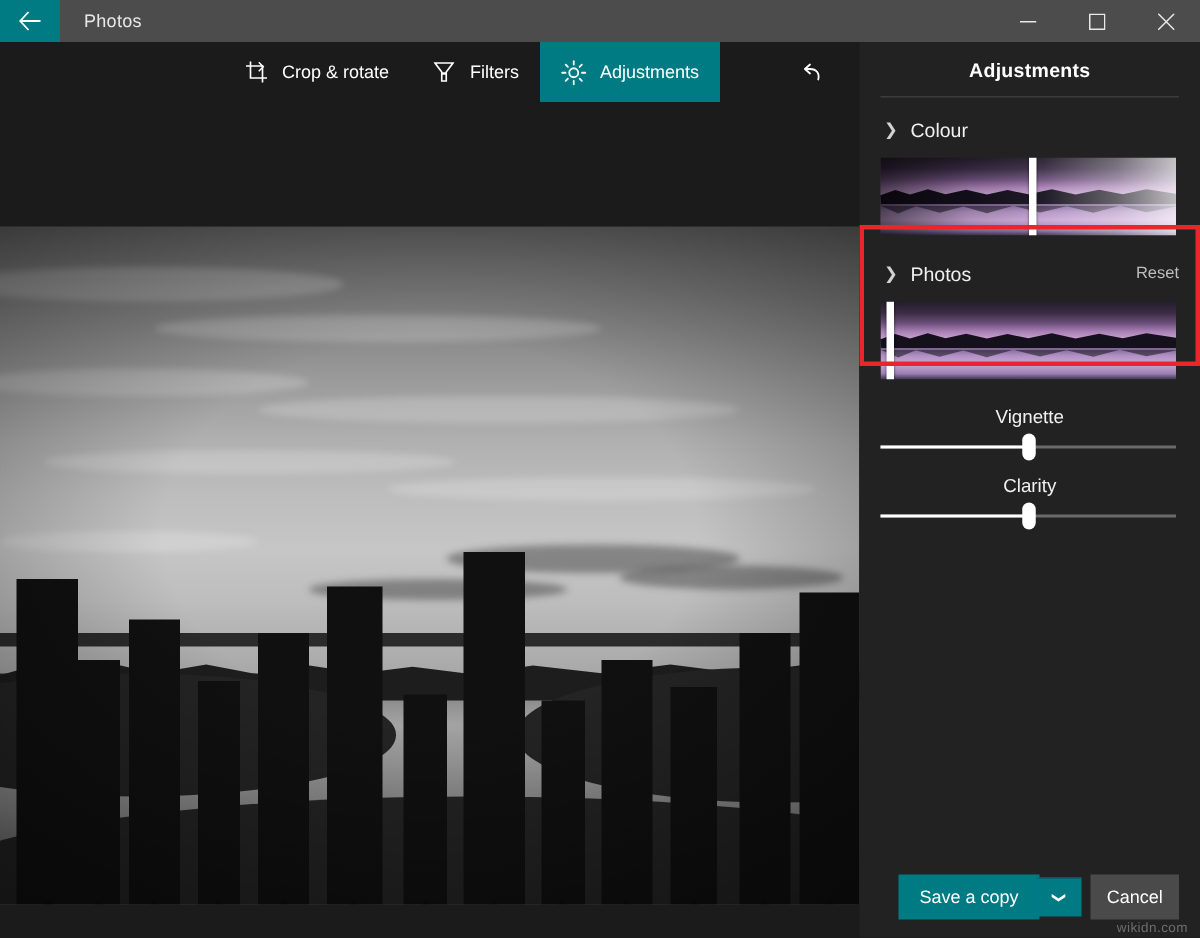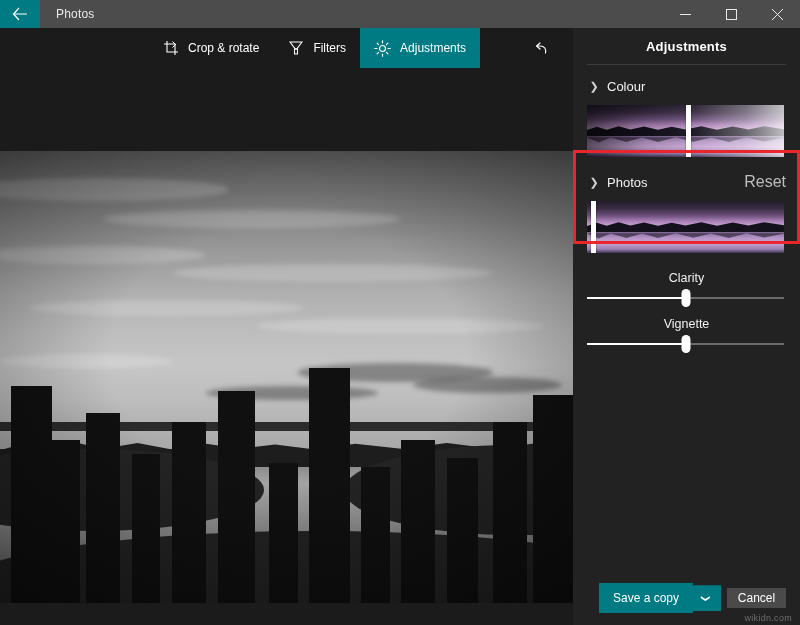--- a/index.html
+++ b/index.html
@@ -119,21 +119,21 @@
   .section { padding: 10px 14px 0 14px; }
   .section-head {
     display: flex; align-items: center; height: 22px; cursor: pointer;
   }
   .chev {
     width: 14px; display: flex; align-items: center; justify-content: center;
     color: #d2d2d2; font-size: 11px; margin-right: 6px;
   }
   .section-label { font-size: 13px; color: #f0f0f0; }
   .reset-link {
-    margin-left: auto; font-size: 16px; color: #bdbdbd; cursor: pointer;
+    margin-left: auto; font-size: 11px; color: #bdbdbd; cursor: pointer;
   }
 
   .thumb-slider {
     position: relative; margin-top: 8px; height: 52px; width: 197px;
     overflow: hidden; cursor: pointer;
   }
   .thumb-img { position: absolute; inset: 0; }
   .thumb-sky {
     position: absolute; left: 0; top: 0; width: 100%; height: 48%;
     background: linear-gradient(to bottom, #241c2c 0%, #3a2c44 30%,
@@ -199,21 +199,21 @@
     background: #007b84; color: #fff; font-size: 12px;
     display: flex; align-items: center; justify-content: center;
     padding: 0 14px; cursor: pointer;
   }
   .save-caret {
     background: #007b84; width: 26px; display: flex; align-items: center;
     justify-content: center; color: #fff; font-size: 9px; cursor: pointer;
     border-left: 1px solid #00666e;
   }
   .cancel-btn {
-    flex: 1; height: 20px; background: #4a4a4a; color: #fff; font-size: 12px;
+    flex: 1; height: 30px; background: #4a4a4a; color: #fff; font-size: 12px;
     display: flex; align-items: center; justify-content: center; cursor: pointer;
   }
 
   .highlight-box {
     position: absolute; left: 0px; top: 122px; width: 227px; height: 94px;
     border: 3px solid #e8262b; pointer-events: none;
   }
   .watermark {
     position: absolute; right: 8px; bottom: 2px; font-size: 9px;
     color: #6e6e6e; letter-spacing: .3px;
@@ -383,35 +383,35 @@
           <div class="thumb-sky"></div>
           <div class="thumb-water"></div>
           <div class="thumb-trees"></div>
           <div class="thumb-refl"></div>
         </div>
         <div class="thumb-handle" style="left:2%;"></div>
       </div>
     </div>
 
     <div class="slider-block">
+      <div class="slider-label">Vignette</div>
+      <div class="slider-track">
+        <div class="slider-fill" style="width:50%;"></div>
+        <div class="slider-knob" style="left:50%;"></div>
+      </div>
+    </div>
+
+    <div class="slider-block">
       <div class="slider-label">Clarity</div>
       <div class="slider-track">
         <div class="slider-fill" style="width:50%;"></div>
         <div class="slider-knob" style="left:50%;"></div>
       </div>
     </div>
 
-    <div class="slider-block">
-      <div class="slider-label">Vignette</div>
-      <div class="slider-track">
-        <div class="slider-fill" style="width:50%;"></div>
-        <div class="slider-knob" style="left:50%;"></div>
-      </div>
-    </div>
-
     <div style="margin-top:22px;">
     </div>
 
     <div class="footer">
       <div class="save-split">
         <div class="save-main">Save a copy</div>
         <div class="save-caret" style="transform: rotate(90deg);">❯</div>
       </div>
       <div class="cancel-btn">Cancel</div>
     </div>

